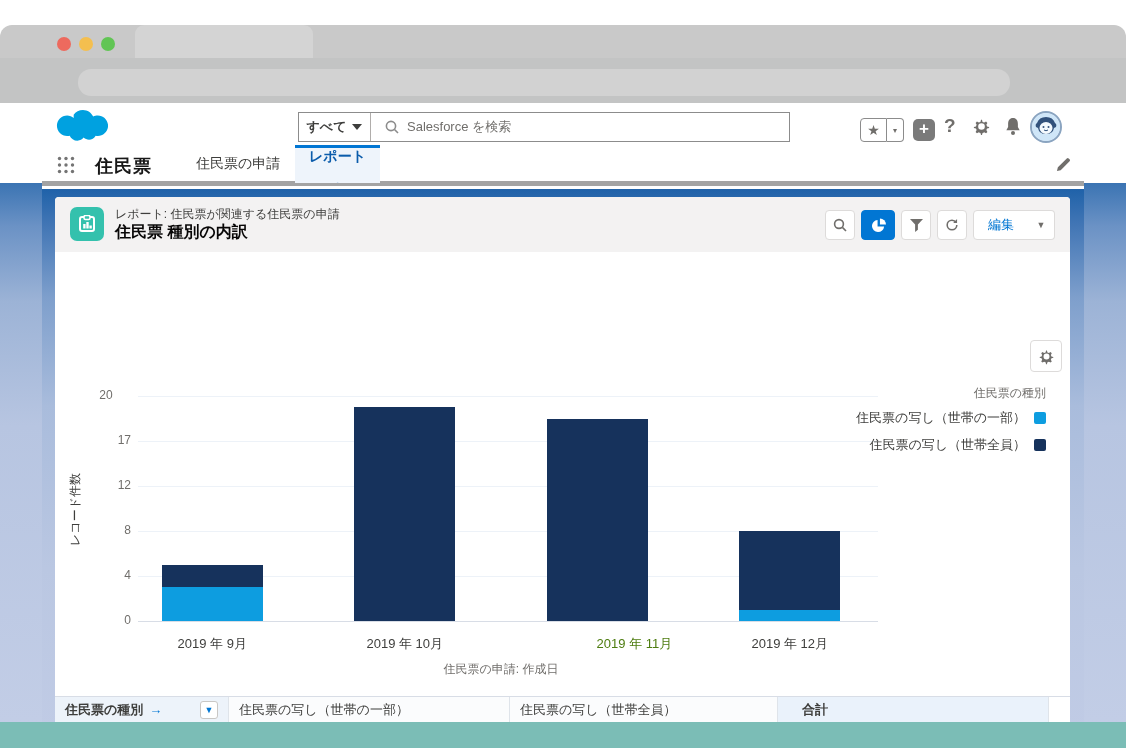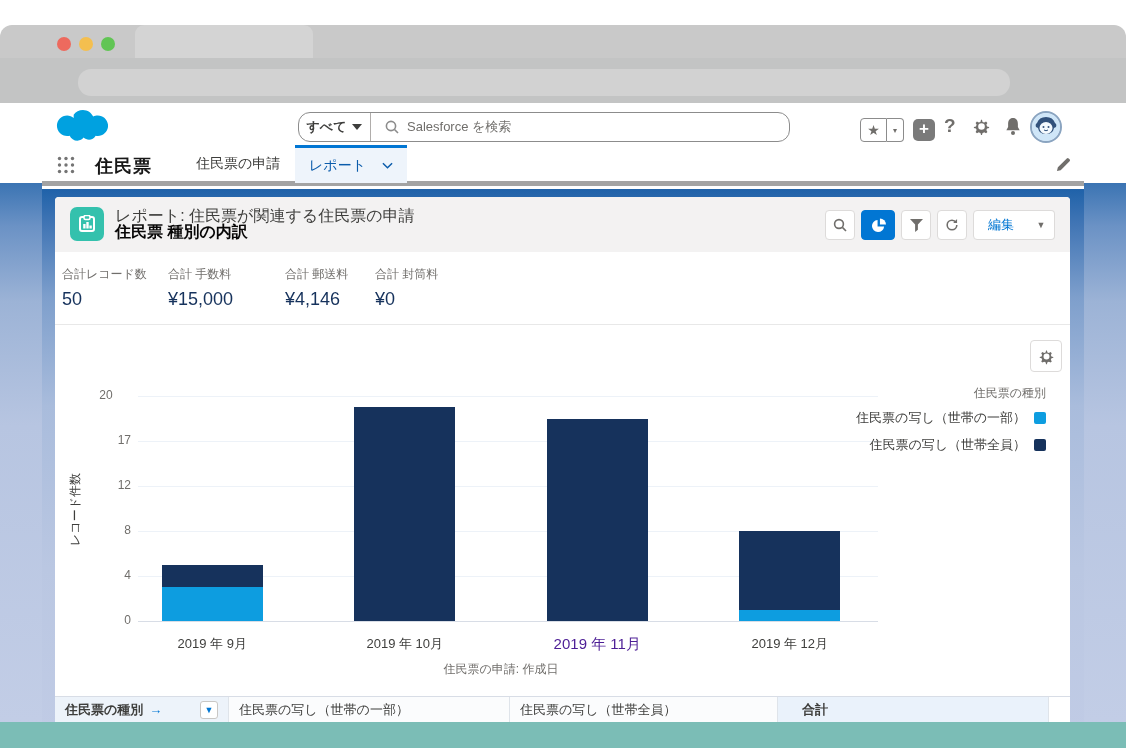--- a/index.html
+++ b/index.html
@@ -20,40 +20,40 @@
   .chrome { position:absolute; left:0; top:25px; width:1126px; height:78px; background:#c9c9c9; border-radius:12px 12px 0 0; }
   .chrome-tab { position:absolute; left:135px; top:0; width:178px; height:33px; background:#d4d4d4; border-radius:9px 9px 0 0; }
   .chrome-toolbar { position:absolute; left:0; top:33px; width:100%; height:45px; background:#c3c4c4; }
   .addr { position:absolute; left:78px; top:11px; width:932px; height:27px; background:#d2d2d2; border-radius:13px; }
   .tl { position:absolute; top:12px; width:14px; height:14px; border-radius:50%; }
   .tl.r { left:57px; background:#ed6a5e; } .tl.y { left:79px; background:#f4bf4f; } .tl.g { left:101px; background:#61c554; }
 
   
   .page { position:absolute; left:42px; top:103px; width:1042px; height:628px; background:#fff; }
   .sf-header { position:absolute; left:0; top:0; right:0; height:42px; background:#fff; }
-  .searchbox { position:absolute; left:256px; top:9px; width:492px; height:30px; border:1px solid #8c8c8c; border-radius:12px; display:flex; align-items:center; background:#fff; font-size:13px; color:#3e3e3c; }
+  .searchbox { position:absolute; left:256px; top:9px; width:492px; height:30px; border:1px solid #8c8c8c; border-radius:0; display:flex; align-items:center; background:#fff; font-size:13px; color:#3e3e3c; }
   .scope { width:72px; height:100%; border-right:1px solid #b0adab; display:flex; align-items:center; justify-content:center; gap:6px; font-weight:bold; color:#3e3e3c; }
   .ph { color:#706e6b; }
   .hicon { color:#706e6b; }
   .iconbox { border:1px solid #8c8c8c; display:flex; align-items:center; justify-content:center; color:#706e6b; background:#fff; }
   .plusbox { position:absolute; left:871px; top:16px; width:22px; height:22px; background:#7a7a7a; border-radius:5px; color:#fff; font-size:17px; line-height:20px; text-align:center; font-weight:bold; }
   .avatar { position:absolute; left:988px; top:8px; width:32px; height:32px; border-radius:50%; border:2px solid #8aa4c0; background:#dbe9f7; overflow:hidden; }
 
   .sf-nav { position:absolute; left:0; top:42px; right:0; height:41px; border-bottom:5px solid #a3a3a3; background:#fff; }
   .appname { position:absolute; left:53px; top:9px; font-size:18px; font-weight:bold; color:#181818; letter-spacing:1px; }
   .navtab { position:absolute; top:0; height:38px; display:flex; align-items:center; gap:16px; font-size:14px; color:#3e3e3c; padding:0 14px; }
-  .navtab.active { background:#eef4fb; border-top:3px solid #0176d3; color:#0b5cab; font-weight:normal; }
+  .navtab.active { background:#eef4fb; border-top:3px solid #0176d3; color:#0b5cab; font-weight:bold;flex-direction:column; }
 
   .page-bg { position:absolute; left:0; top:86px; right:0; bottom:0;
     background:linear-gradient(180deg,#1f62a9 0%,#3f74b4 6%,#7e9fcc 20%,#a9bcdc 40%,#bac7e2 70%,#c0cbe5 100%); }
 
   .card { position:absolute; left:13px; top:94px; width:1015px; height:525px; background:#fff; border-radius:4px 4px 0 0; }
   .card-header { position:absolute; left:0; top:0; width:100%; height:55px; background:#f3f2f2; border-radius:4px 4px 0 0; }
   .rep-icon { position:absolute; left:15px; top:10px; width:34px; height:34px; background:#34c1ad; border-radius:7px; display:flex; align-items:center; justify-content:center; }
-  .eyebrow { position:absolute; left:60px; top:9px; font-size:16px; color:#3e3e3c; }
+  .eyebrow { position:absolute; left:60px; top:9px; font-size:12px; color:#3e3e3c; }
   .rep-title { position:absolute; left:60px; top:25px; font-size:16px; font-weight:bold; color:#080707; }
   .btn { position:absolute; top:13px; height:30px; background:#fff; border:1px solid #dddbda; border-radius:4px; display:flex; align-items:center; justify-content:center; color:#706e6b; cursor:pointer; font-size:13px; }
   .btn.blue { background:#0176d3; border-color:#0176d3; color:#fff; }
   .btn.txt { color:#0176d3; font-weight:normal;justify-content:center; }
 
   .metrics { position:absolute; left:0; top:55px; width:100%; height:73px; border-bottom:1px solid #e8e8e8; }
   .metric { position:absolute; top:14px; }
   .metric .lbl { font-size:12px; color:#706e6b; white-space:nowrap; }
   .metric .val { font-size:18px; color:#16325c; margin-top:6px; }
 
@@ -205,59 +205,41 @@
             <path fill="none" stroke="#706e6b" stroke-width="1.8" d="M13.5 8A5.5 5.5 0 1 1 8 2.5c2 0 3.7 1 4.7 2.6"></path>
             <path fill="#706e6b" d="M13.8 1.2v4.4H9.4z"></path>
           </svg>
       </div>
       <div class="btn txt" style="left:918px;width:56px;border-radius:4px 0 0 4px">
         <span>編集</span>
       </div>
       <div class="btn" style="left:973px;width:27px;border-left:none;border-radius:0 4px 4px 0;font-size:9px;color:#706e6b">▼</div>
     </div>
 
-    <div class="metrics">
-      <div class="metric" style="left:7px">
-        <div class="lbl">合計レコード数</div>
-        <div class="val">50</div>
-      </div>
-      <div class="metric" style="left:113px">
-        <div class="lbl">合計 手数料</div>
-        <div class="val">¥15,000</div>
-      </div>
-      <div class="metric" style="left:230px">
-        <div class="lbl">合計 郵送料</div>
-        <div class="val">¥4,146</div>
-      </div>
-      <div class="metric" style="left:320px">
-        <div class="lbl">合計 封筒料</div>
-        <div class="val">¥0</div>
-      </div>
-    </div>
 
     <div class="chart" id="chart">
         <div style="position: absolute; left: 83px; top: 296px; width: 740px; height: 1px; background: rgb(216, 221, 230);"></div>
         <div style="position: absolute; left: 26px; top: 288px; width: 50px; text-align: right; color: rgb(112, 110, 107);">0</div>
         <div style="position: absolute; left: 83px; top: 251px; width: 740px; height: 1px; background: rgb(237, 242, 248);"></div>
         <div style="position: absolute; left: 26px; top: 243px; width: 50px; text-align: right; color: rgb(112, 110, 107);">4</div>
         <div style="position: absolute; left: 83px; top: 206px; width: 740px; height: 1px; background: rgb(237, 242, 248);"></div>
         <div style="position: absolute; left: 26px; top: 198px; width: 50px; text-align: right; color: rgb(112, 110, 107);">8</div>
         <div style="position: absolute; left: 83px; top: 161px; width: 740px; height: 1px; background: rgb(237, 242, 248);"></div>
         <div style="position: absolute; left: 26px; top: 153px; width: 50px; text-align: right; color: rgb(112, 110, 107);">12</div>
         <div style="position: absolute; left: 83px; top: 116px; width: 740px; height: 1px; background: rgb(237, 242, 248);"></div>
         <div style="position: absolute; left: 26px; top: 108px; width: 50px; text-align: right; color: rgb(112, 110, 107);">17</div>
         <div style="position: absolute; left: 83px; top: 71px; width: 740px; height: 1px; background: rgb(237, 242, 248);"></div>
         <div style="position: absolute; left: 26px; top: 63px; width: 50px; text-align: center; color: rgb(112, 110, 107);">20</div>
         <div style="position: absolute; left: 106.75px; top: 262.25px; width: 101px; height: 33.75px; background: rgb(13, 157, 224);"></div>
         <div style="position: absolute; left: 106.75px; top: 239.75px; width: 101px; height: 22.5px; background: rgb(22, 50, 92);"></div>
         <div style="position: absolute; left: 82.25px; top: 310px; width: 150px; text-align: center; color: rgb(62, 62, 60); font-size: 13px;">2019 年 9月</div>
         <div style="position: absolute; left: 299.25px; top: 82.25px; width: 101px; height: 213.75px; background: rgb(22, 50, 92);"></div>
         <div style="position: absolute; left: 274.75px; top: 310px; width: 150px; text-align: center; color: rgb(62, 62, 60); font-size: 13px;">2019 年 10月</div>
         <div style="position: absolute; left: 491.75px; top: 93.5px; width: 101px; height: 202.5px; background: rgb(22, 50, 92);"></div>
-        <div style="position: absolute; left: 467.25px; top: 310px; width: 150px; text-align: center; color: #4c1d95; font-size: 15px;">2019 年 11月</div>
+        <div style="position: absolute; left: 467.25px; top: 310px; width: 150px; text-align: right; color: #4d7c0f; font-size: 13px;">2019 年 11月</div>
         <div style="position: absolute; left: 684.25px; top: 284.75px; width: 101px; height: 11.25px; background: rgb(13, 157, 224);"></div>
         <div style="position: absolute; left: 684.25px; top: 206px; width: 101px; height: 78.75px; background: rgb(22, 50, 92);"></div>
         <div style="position: absolute; left: 659.75px; top: 310px; width: 150px; text-align: center; color: rgb(62, 62, 60); font-size: 13px;">2019 年 12月</div>
         <div style="position: absolute; left: 61px; top: 336px; width: 770px; text-align: center; color: rgb(112, 110, 107);">住民票の申請: 作成日</div>
         <div style="position: absolute; left: -40px; top: 176px; width: 120px; text-align: center; color: rgb(62, 62, 60); transform: rotate(-90deg);">レコード件数</div>
         <div style="position: absolute; right: 24px; top: 60px; color: rgb(112, 110, 107);">住民票の種別</div>
         <div style="position: absolute; right: 24px; top: 86px; height: 14px; display: flex; align-items: center; gap: 8px;">
           <span style="color: rgb(62, 62, 60); font-size: 13px;">住民票の写し（世帯の一部）</span>
           <span style="width: 12px; height: 12px; border-radius: 2px; display: inline-block; background: rgb(13, 157, 224);"></span>
         </div>

